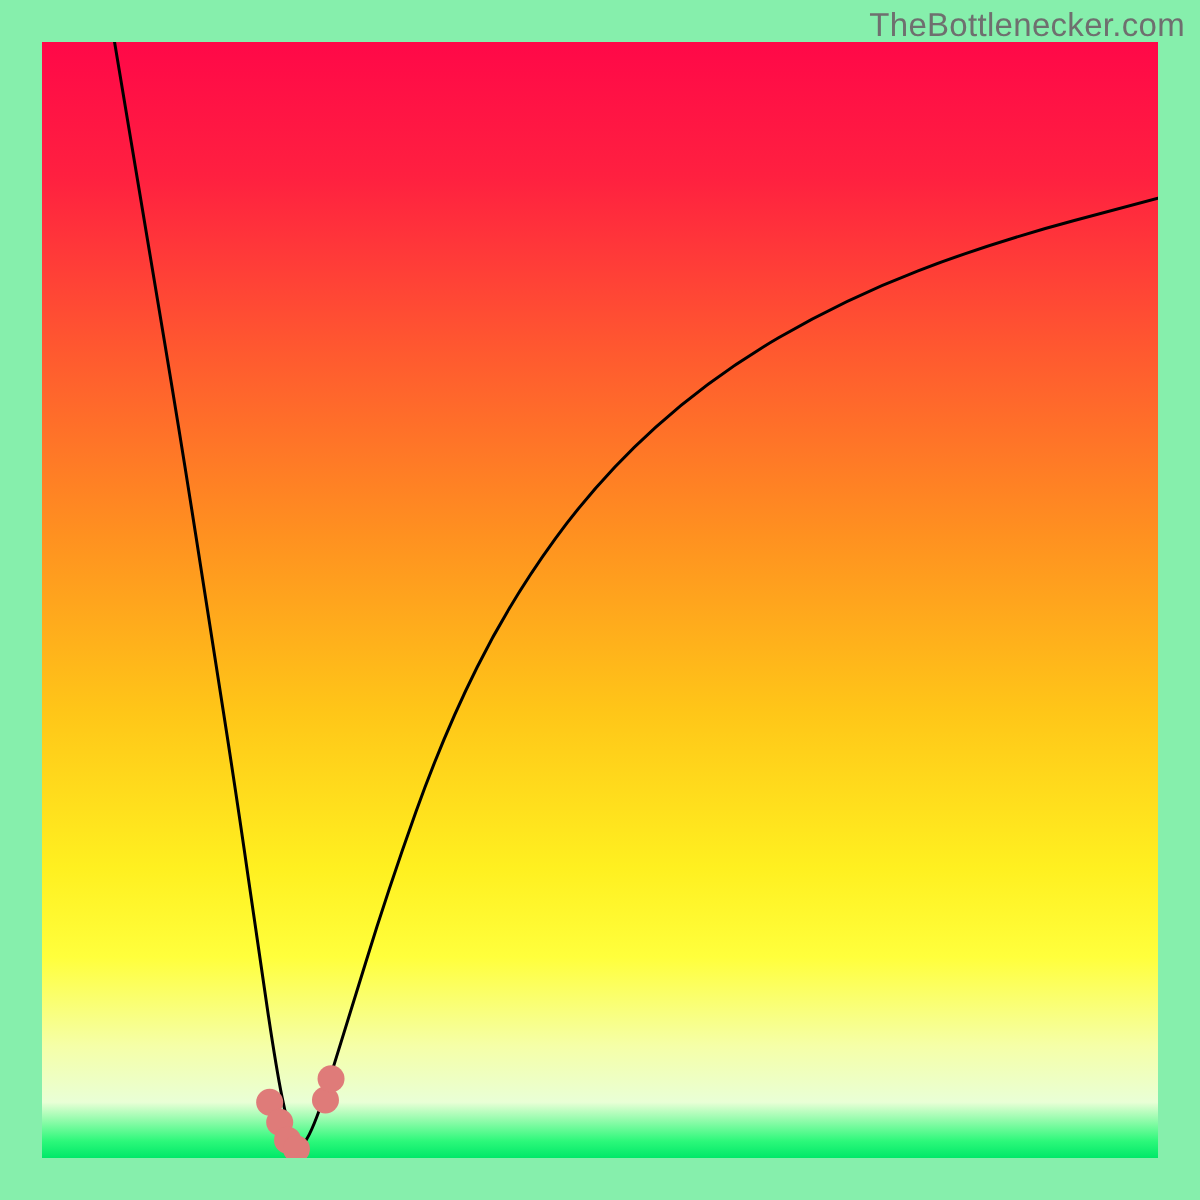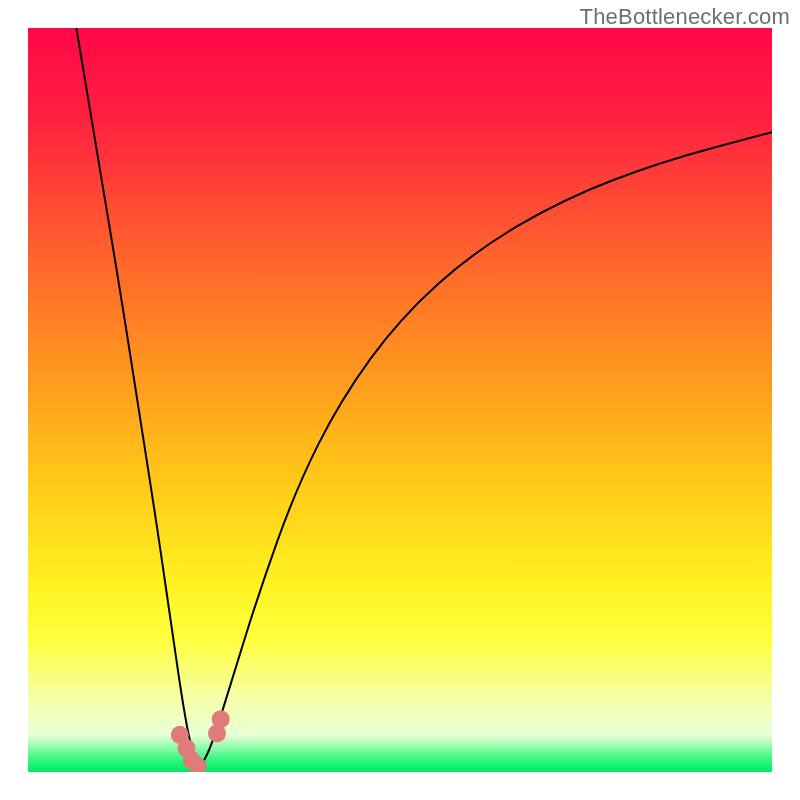--- a/index.html
+++ b/index.html
@@ -8,21 +8,21 @@
     width: 800px;
     height: 800px;
     overflow: hidden;
     background: #000;
     font-family: Arial, Helvetica, sans-serif;
   }
   .frame {
     position: absolute;
     left: 0; top: 0;
     width: 800px; height: 800px;
-    background: #ffffff;
+    background: #86efac;
   }
   .plot {
     position: absolute;
     left: 28px;
     top: 28px;
     width: 744px;
     height: 744px;
     overflow: hidden;
   }
   .watermark {

